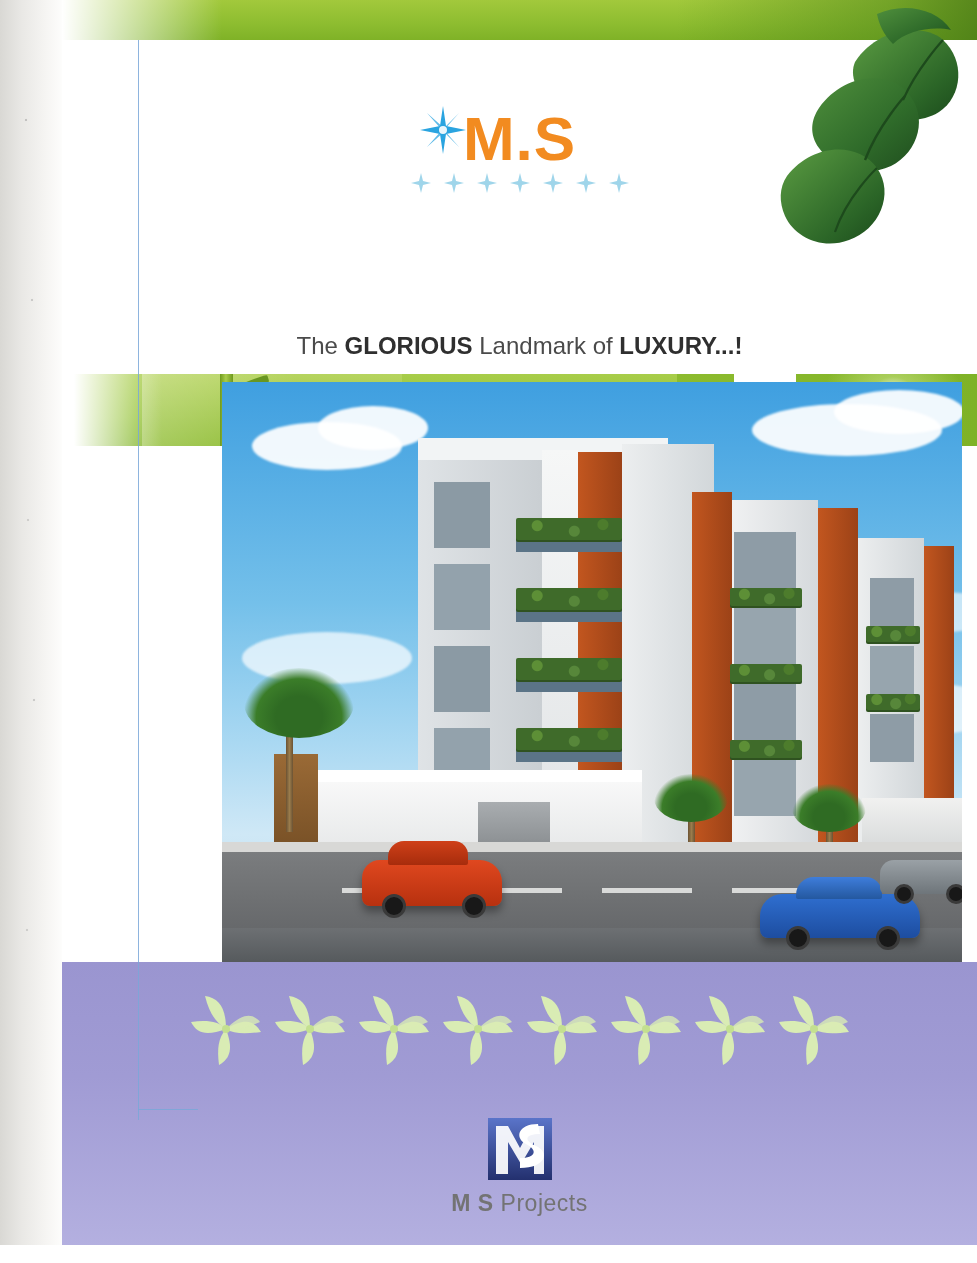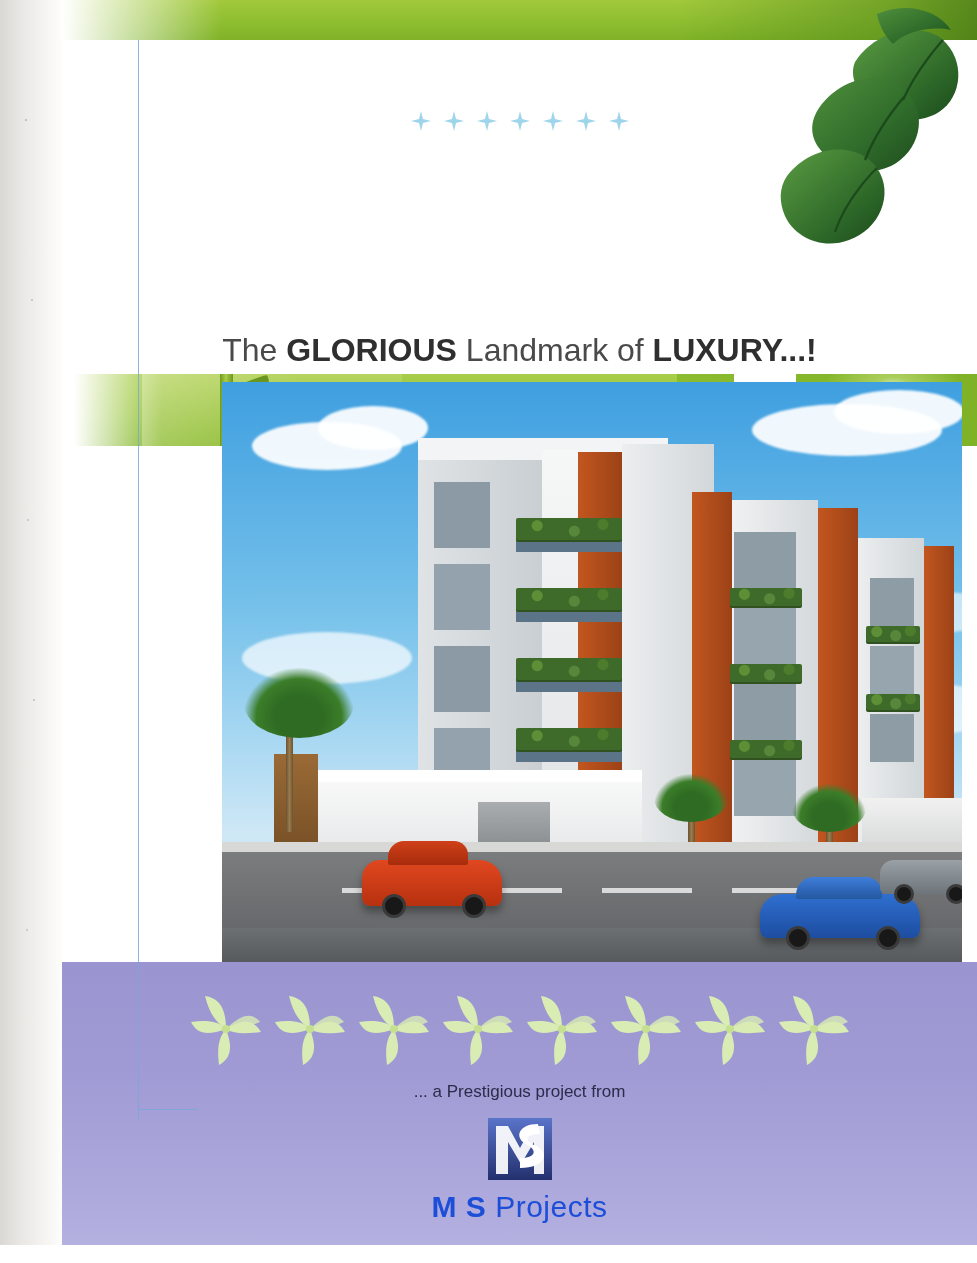--- a/index.html
+++ b/index.html
@@ -146,21 +146,21 @@
     color: #2b2b2b;
     letter-spacing: .3px;
   }
 
   
   .tagline {
     position: absolute;
     left: 0; right: 0;
     top: 332px;
     text-align: center;
-    font-size: 32px;
+    font-size: 24px;
     color: #4a4a4a;
     z-index: 12;
   }
   .tagline b { color: #2f2f2f; font-weight: bold; }
 
   
   .leaves {
     position: absolute;
     right: 0;
     top: 0;
@@ -356,22 +356,22 @@
   .ms-logo-wrap {
     position: absolute;
     left: 0; right: 0;
     top: 1114px;
     text-align: center;
     z-index: 18;
   }
   .ms-mark { width: 92px; height: 70px; }
   .ms-proj {
     margin-top: 2px;
-    font-size: 30px;
-    color: #1d4ed8;
+    font-size: 23px;
+    color: #737373;
     letter-spacing: .5px;
   }
   .ms-proj .b { font-weight: bold; }
   .ms-proj .r { font-weight: normal; }
 </style>
 </head>
 <body>
 
 <div id="page">
 
@@ -403,20 +403,32 @@
         <path d="M150 14 C176 2 210 8 224 30 C206 26 180 30 166 44 C156 34 152 24 150 14 Z" fill="url(#lf1)"></path>
         <path d="M92 108 C116 74 160 70 180 92 C202 116 192 152 164 166 C138 178 106 168 92 148 C82 134 84 120 92 108 Z" fill="url(#lf1)"></path>
         <path d="M60 176 C86 142 132 142 150 168 C168 194 152 230 122 240 C96 250 68 238 58 216 C52 202 52 188 60 176 Z" fill="url(#lf2)"></path>
         <path d="M178 96 C178 96 152 124 138 160" stroke="#1d4a1c" stroke-width="2.4" fill="none"></path>
         <path d="M150 168 C150 168 120 196 108 232" stroke="#1d4a1c" stroke-width="2.2" fill="none"></path>
         <path d="M216 40 C216 40 190 68 176 100" stroke="#1d4a1c" stroke-width="2.2" fill="none"></path>
       </svg>
     </div>
 
     <div class="logo-wrap">
+      <div class="logo-ms">
+        <span class="logo-spark">
+          <svg width="52" height="52" viewBox="0 0 52 52">
+            <g fill="#2aa4e0">
+              <path d="M26 2 L29 22 L49 26 L29 30 L26 50 L23 30 L3 26 L23 22 Z"></path>
+              <path d="M10 9 L27 24 L42 9 L27 26 L42 43 L27 28 L10 43 L25 26 Z" opacity=".75"></path>
+            </g>
+            <circle cx="26" cy="26" r="4" fill="#ffffff" opacity=".9"></circle>
+          </svg>
+        </span>
+        <span>M.S</span>
+      </div>
 
       <div class="logo-starrow">
         <span class="mini-star">
           <svg width="22" height="22" viewBox="0 0 22 22">
               <path d="M11 1 L13 9 L21 11 L13 13 L11 21 L9 13 L1 11 L9 9 Z" fill="#9fd5ea"></path>
             </svg>
         </span>
         <span class="mini-star">
           <svg width="22" height="22" viewBox="0 0 22 22">
               <path d="M11 1 L13 9 L21 11 L13 13 L11 21 L9 13 L1 11 L9 9 Z" fill="#9fd5ea"></path>
@@ -654,21 +666,20 @@
               <path d="M39 39 C57 28 67 30 74 42 C58 44 47 44 39 39 Z"></path>
               <path d="M39 39 C46 58 44 68 32 75 C30 59 31 48 39 39 Z"></path>
               <path d="M39 39 C20 46 10 44 4 32 C20 30 31 31 39 39 Z"></path>
               <path d="M39 39 C54 24 65 22 73 32 C58 38 47 41 39 39 Z" opacity=".8"></path>
             </g>
             <circle cx="39" cy="39" r="4" fill="#c4e090"></circle>
           </svg>
       </span>
     </div>
 
-    <div class="prestige">... a Prestigious project from</div>
 
     <div class="ms-logo-wrap">
       <span class="ms-mark">
         <svg width="92" height="70" viewBox="0 0 92 70">
           <defs>
             <linearGradient id="msg" x1="0" y1="0" x2="0" y2="1">
               <stop offset="0%" stop-color="#5a74c9"></stop>
               <stop offset="100%" stop-color="#23306e"></stop>
             </linearGradient>
           </defs>

